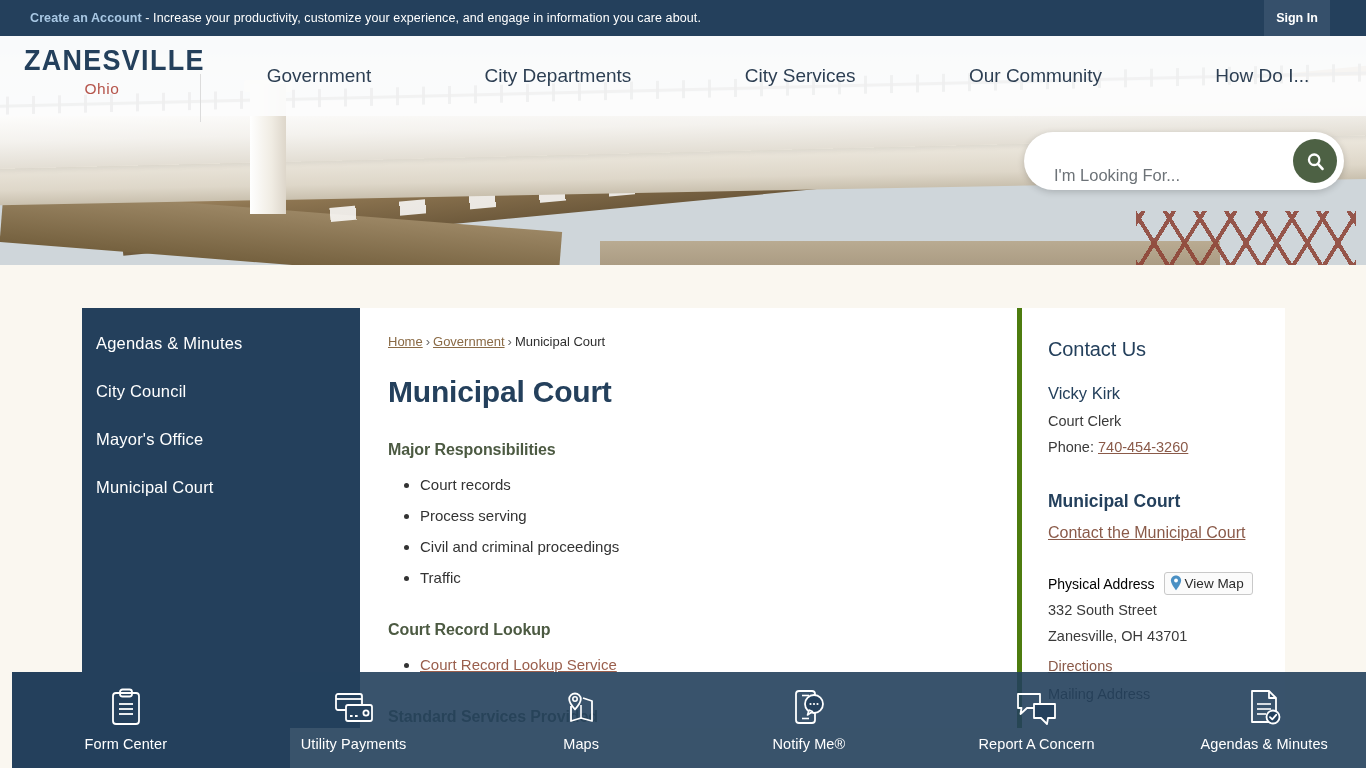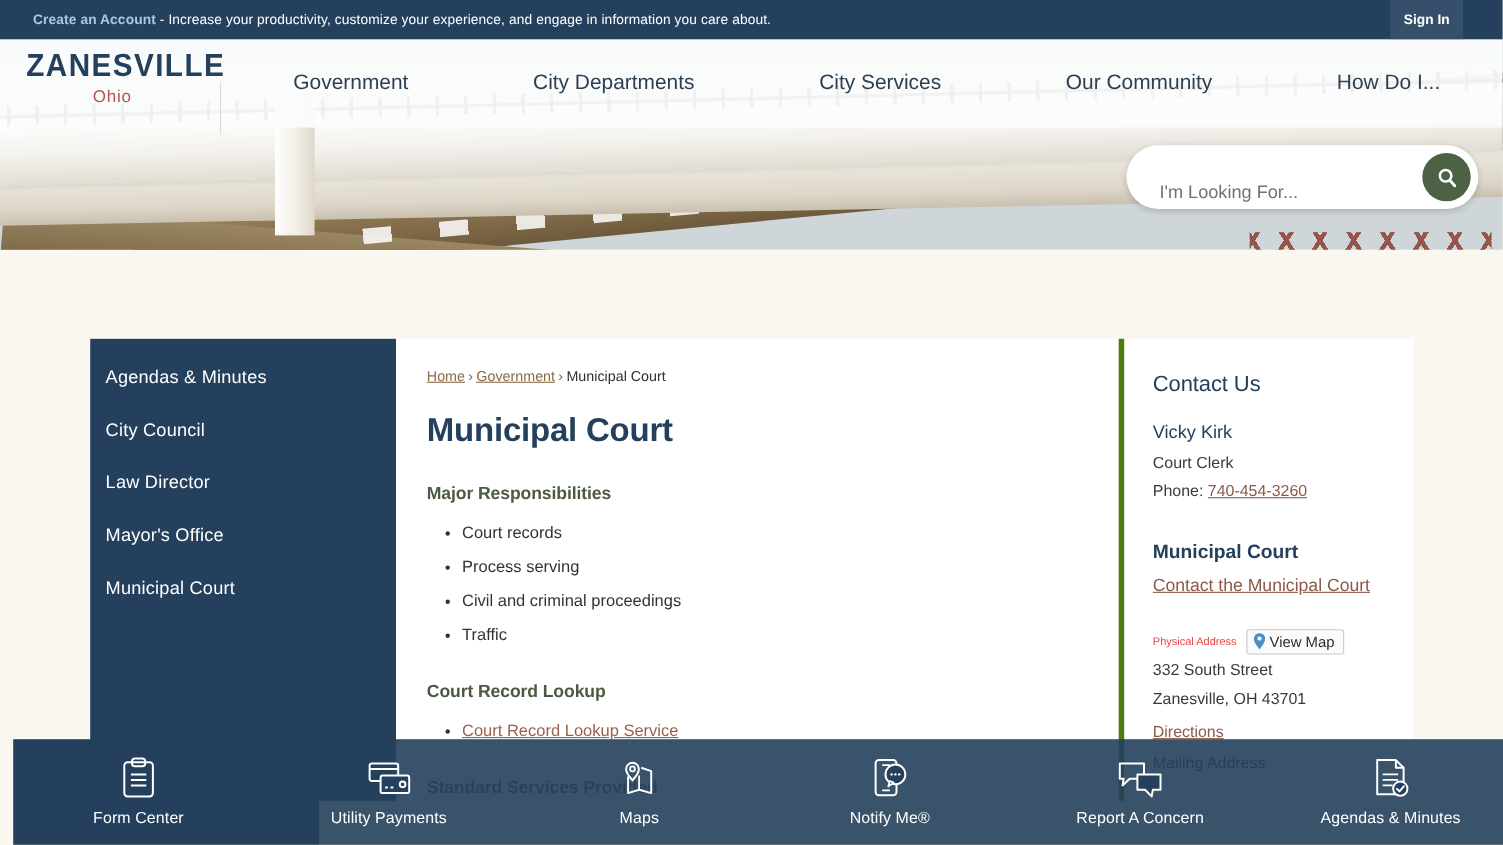--- a/index.html
+++ b/index.html
@@ -38,21 +38,21 @@
     color: #ffffff;
     font-size: 12.5px;
     font-weight: bold;
     display: flex; align-items: center; justify-content: center;
     cursor: pointer;
   }
 
   
   .hero {
     position: absolute; top: 36px; left: 0;
-    width: 1366px; height: 191px;
+    width: 1366px; height: 229px;
     overflow: hidden;
     background: #cfd6da;
   }
   .hero-photo {
     position: absolute; top: 0; left: 0;
     width: 1366px; height: 229px;
   }
   
   .sky {
     position: absolute; left: 0; top: 0; width: 1366px; height: 78px;
@@ -306,21 +306,21 @@
   .rr-name { font-size: 16.5px; color: #24405c; font-weight: normal; margin-bottom: 10px; }
   .rr-line { font-size: 14.5px; color: #3a3a3a; margin-bottom: 10px; }
   .rr-line a, .rr-link {
     color: #8a5a49; text-decoration: underline; cursor: pointer;
   }
   .rr-h3 {
     font-size: 17.5px; color: #24405c; font-weight: bold;
     margin: 36px 0 12px 0;
   }
   .rr-addr-row { display: flex; align-items: center; gap: 9px; margin: 30px 0 7px 0; }
-  .rr-addr-label { font-size: 10px; color: #ef4444; }
+  .rr-addr-label { font-size: 14px; color: #000000; }
   .viewmap {
     display: inline-flex; align-items: center; gap: 3px;
     border: 1px solid #c9c9c9;
     border-radius: 3px;
     background: #fbfbfb;
     padding: 2px 8px 3px 5px;
     font-size: 13.5px;
     color: #2b2b2b;
     cursor: pointer;
   }
@@ -410,21 +410,20 @@
     </svg>
   </button>
 </div>
 
 <div class="page">
   <div class="card">
 
     <div class="leftnav">
       <div class="leftnav-item">Agendas &amp; Minutes</div>
       <div class="leftnav-item">City Council</div>
-      <div class="leftnav-item">Law Director</div>
       <div class="leftnav-item">Mayor's Office</div>
       <div class="leftnav-item">Municipal Court</div>
     </div>
 
     <div class="main">
       <div class="breadcrumb">
         <a>Home</a><span class="sep">›</span><a>Government</a><span class="sep">›</span><span>Municipal Court</span>
       </div>
 
       <h1 class="page-title">Municipal Court</h1>

